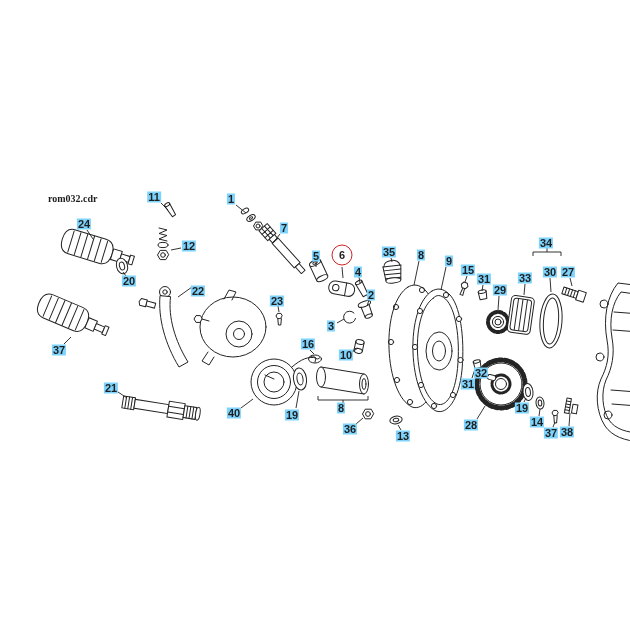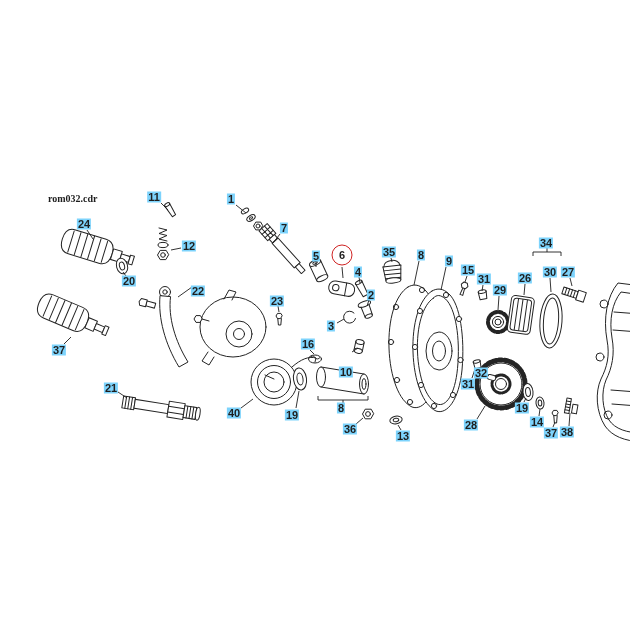--- a/index.html
+++ b/index.html
@@ -364,26 +364,26 @@
       <div class="callout hl" style="left: 330px; top: 255px;">6</div>
       <div class="callout" style="left: 346px; top: 272px;">4</div>
       <div class="callout" style="left: 359px; top: 295px;">2</div>
       <div class="callout" style="left: 319px; top: 326px;">3</div>
       <div class="callout" style="left: 377px; top: 252px;">35</div>
       <div class="callout" style="left: 409px; top: 255px;">8</div>
       <div class="callout" style="left: 437px; top: 261px;">9</div>
       <div class="callout" style="left: 456px; top: 270px;">15</div>
       <div class="callout" style="left: 472px; top: 279px;">31</div>
       <div class="callout" style="left: 488px; top: 290px;">29</div>
-      <div class="callout" style="left: 513px; top: 278px;">26</div>
+      <div class="callout" style="left: 513px; top: 278px;">33</div>
       <div class="callout" style="left: 538px; top: 272px;">30</div>
       <div class="callout" style="left: 556px; top: 272px;">27</div>
       <div class="callout" style="left: 534px; top: 243px;">34</div>
       <div class="callout" style="left: 296px; top: 344px;">16</div>
-      <div class="callout" style="left: 334px; top: 372px; text-align: center;">10</div>
+      <div class="callout" style="left: 334px; top: 355px; text-align: center;">10</div>
       <div class="callout" style="left: 222px; top: 413px;">40</div>
       <div class="callout" style="left: 280px; top: 415px;">19</div>
       <div class="callout" style="left: 329px; top: 408px;">8</div>
       <div class="callout" style="left: 338px; top: 429px;">36</div>
       <div class="callout" style="left: 391px; top: 436px;">13</div>
       <div class="callout" style="left: 456px; top: 384px;">31</div>
       <div class="callout" style="left: 469px; top: 373px;">32</div>
       <div class="callout" style="left: 459px; top: 425px;">28</div>
       <div class="callout" style="left: 510px; top: 408px;">19</div>
       <div class="callout" style="left: 525px; top: 422px;">14</div>

